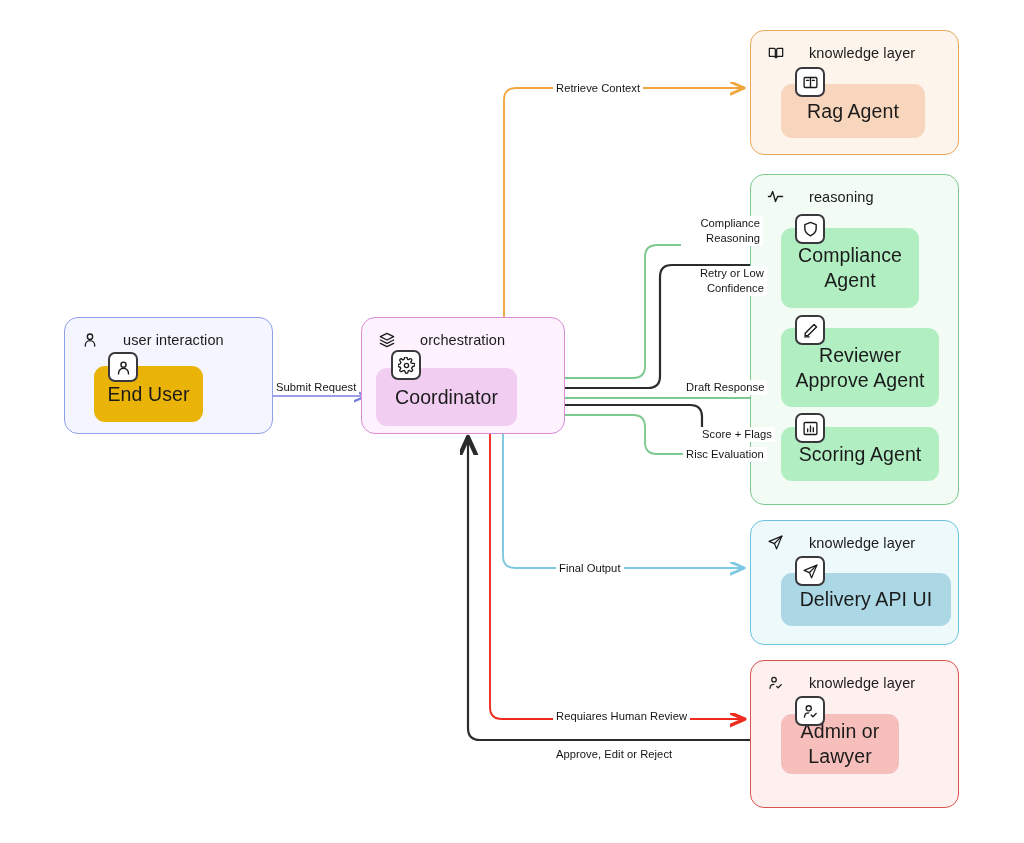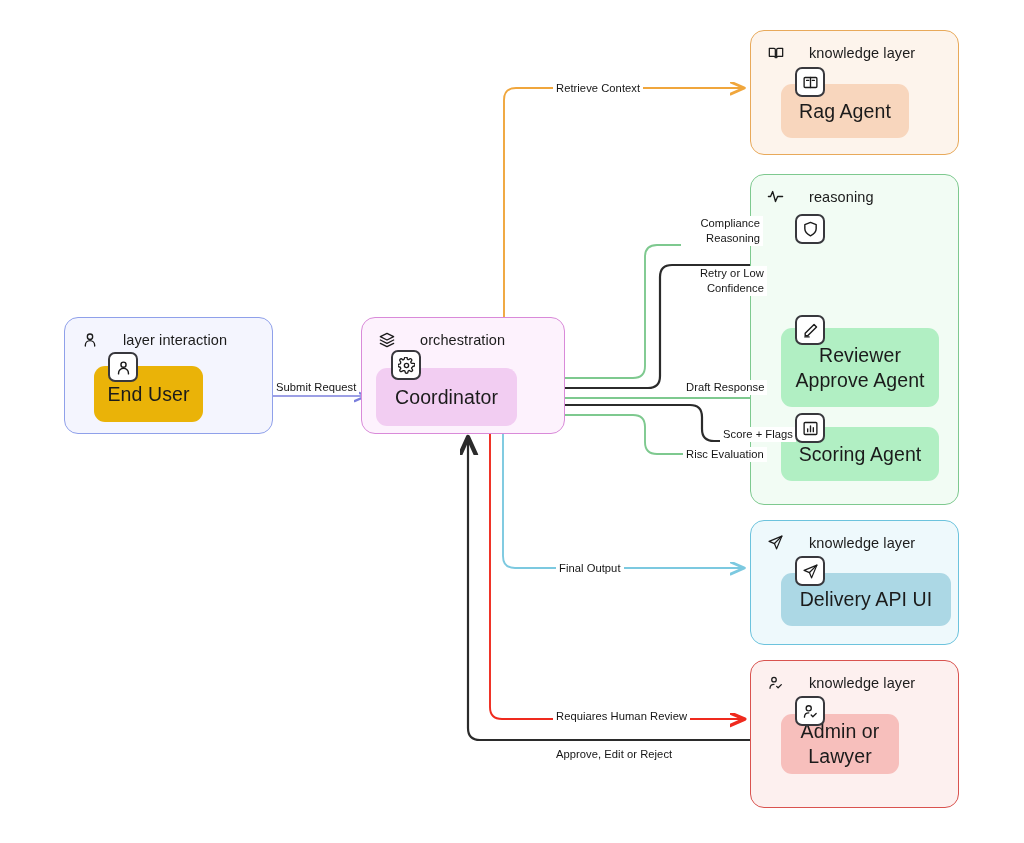--- a/index.html
+++ b/index.html
@@ -148,21 +148,21 @@
   </svg>
 
   <div class="group" style="left:64px; top:317px; width:209px; height:117px; border-color:#8fa0ea; background:#f4f5fe;">
     <div class="group-header">
       <span class="gicon">
         <svg viewBox="0 0 24 24" width="16" height="16" fill="none" stroke="#1b1b1b" stroke-width="2" stroke-linecap="round" stroke-linejoin="round">
           <circle cx="12" cy="7" r="4"></circle>
             <path d="M5 21v-1a7 7 0 0114 0v1"></path>
         </svg>
       </span>
-      <span>layer interaction</span>
+      <span>user interaction</span>
     </div>
   </div>
 
   <div class="group" style="left:361px; top:317px; width:204px; height:117px; border-color:#d98ad9; background:#fdf2fd;">
     <div class="group-header">
       <span class="gicon">
         <svg viewBox="0 0 24 24" width="16" height="16" fill="none" stroke="#1b1b1b" stroke-width="1.9" stroke-linecap="round" stroke-linejoin="round">
           <path d="M12 2L2 7l10 5 10-5-10-5z"></path>
             <path d="M2 12l10 5 10-5"></path>
             <path d="M2 17l10 5 10-5"></path>
@@ -233,32 +233,35 @@
   <div class="node" style="left:376px; top:368px; width:141px; height:58px; background:#f2cdf2;">
     <span>Coordinator</span>
   </div>
   <div class="node-icon" style="left:391px; top:350px;">
     <svg viewBox="0 0 24 24" width="17" height="17" fill="none" stroke="#1b1b1b" stroke-width="1.9" stroke-linecap="round" stroke-linejoin="round">
       <circle cx="12" cy="12" r="3"></circle>
       <path d="M19.4 15a1.6 1.6 0 00.3 1.8l.1.1a2 2 0 11-2.8 2.8l-.1-.1a1.6 1.6 0 00-1.8-.3 1.6 1.6 0 00-1 1.5V21a2 2 0 11-4 0v-.1A1.6 1.6 0 008 19.4a1.6 1.6 0 00-1.8.3l-.1.1a2 2 0 11-2.8-2.8l.1-.1a1.6 1.6 0 00.3-1.8 1.6 1.6 0 00-1.5-1H2a2 2 0 110-4h.1A1.6 1.6 0 003.6 8a1.6 1.6 0 00-.3-1.8l-.1-.1a2 2 0 112.8-2.8l.1.1a1.6 1.6 0 001.8.3H8a1.6 1.6 0 001-1.5V2a2 2 0 114 0v.1a1.6 1.6 0 001 1.5 1.6 1.6 0 001.8-.3l.1-.1a2 2 0 112.8 2.8l-.1.1a1.6 1.6 0 00-.3 1.8V8a1.6 1.6 0 001.5 1H22a2 2 0 110 4h-.1a1.6 1.6 0 00-1.5 1z"></path>
     </svg>
   </div>
 
-  <div class="node" style="left:781px; top:84px; width:128px; height:54px; background:#f8d6bd;">
+  <div class="node" style="left:781px; top:84px; width:144px; height:54px; background:#f8d6bd;">
     <span>Rag Agent</span>
   </div>
   <div class="node-icon" style="left:795px; top:67px;">
     <svg viewBox="0 0 24 24" width="17" height="17" fill="none" stroke="#1b1b1b" stroke-width="1.9" stroke-linecap="round" stroke-linejoin="round">
       <rect x="3" y="5" width="18" height="14" rx="1.4"></rect>
         <path d="M12 5v14"></path>
         <path d="M6.5 9h3"></path>
         <path d="M14.5 9h3"></path>
     </svg>
   </div>
 
+  <div class="node" style="left:781px; top:228px; width:138px; height:80px; background:#b1efc3;">
+    <span>Compliance Agent</span>
+  </div>
   <div class="node-icon" style="left:795px; top:214px;">
     <svg viewBox="0 0 24 24" width="17" height="17" fill="none" stroke="#1b1b1b" stroke-width="2" stroke-linecap="round" stroke-linejoin="round">
       <path d="M12 21s8-4 8-10V5l-8-3-8 3v6c0 6 8 10 8 10z"></path>
     </svg>
   </div>
 
   <div class="node" style="left:781px; top:328px; width:158px; height:79px; background:#b1efc3;">
     <span>Reviewer Approve Agent</span>
   </div>
   <div class="node-icon" style="left:795px; top:315px;">
@@ -304,21 +307,21 @@
   <div class="edge-label" style="left:273px; top:380px;"><span>Submit Request</span></div>
 
   <div class="edge-label" style="left:553px; top:81px;"><span>Retrieve Context</span></div>
 
   <div class="edge-label two-line" style="left:681px; top:216px; width:76px;"><span>Compliance Reasoning</span></div>
 
   <div class="edge-label two-line" style="left:681px; top:266px; width:80px;"><span>Retry or Low Confidence</span></div>
 
   <div class="edge-label" style="left:683px; top:380px;"><span>Draft Response</span></div>
 
-  <div class="edge-label" style="left:720px; top:427px;"><span>Score + Flags</span></div>
+  <div class="edge-label" style="left:699px; top:427px;"><span>Score + Flags</span></div>
 
   <div class="edge-label" style="left:683px; top:447px;"><span>Risc Evaluation</span></div>
 
   <div class="edge-label" style="left:556px; top:561px;"><span>Final Output</span></div>
 
   <div class="edge-label" style="left:553px; top:709px;"><span>Requiares Human Review</span></div>
 
   <div class="edge-label" style="left:553px; top:747px;"><span>Approve, Edit or Reject</span></div>
 
 </div>

